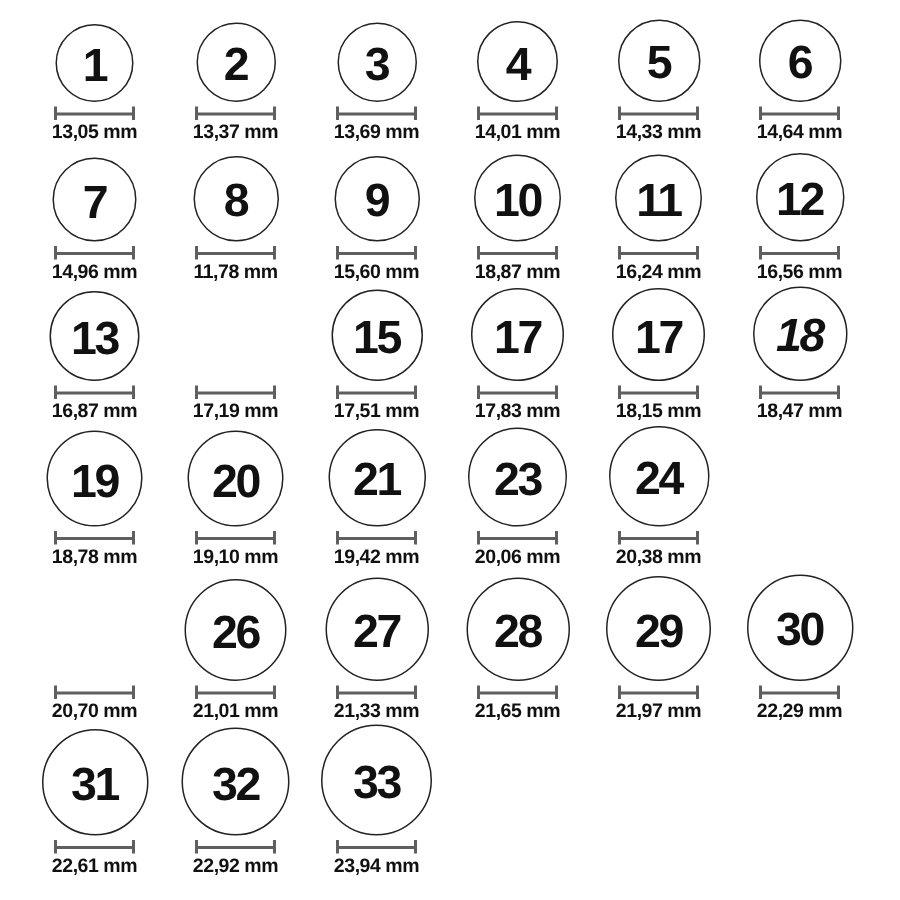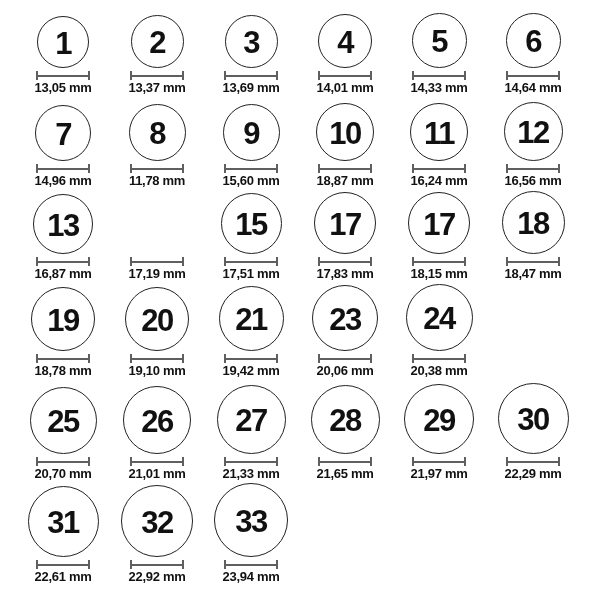--- a/index.html
+++ b/index.html
@@ -197,21 +197,21 @@
         <div class="mm-label">17,83 mm</div>
       </div>
       <div class="cell">
         <div class="circle" style="width: 62px; height: 62px;">
           <span class="num">17</span>
         </div>
         <div class="measure"></div>
         <div class="mm-label">18,15 mm</div>
       </div>
       <div class="cell">
-        <div class="circle" style="width: 63px; height: 63px;">
+        <div class="circle" style="width: 63px; height: 63px; font-style: italic;">
           <span class="num">18</span>
         </div>
         <div class="measure"></div>
         <div class="mm-label">18,47 mm</div>
       </div>
     </div>
     <div class="row" style="height: 97px;">
       <div class="cell">
         <div class="circle" style="width: 64px; height: 64px;">
           <span class="num">19</span>
@@ -243,23 +243,20 @@
       <div class="cell">
         <div class="circle" style="width: 67px; height: 67px; text-align: right;">
           <span class="num">24</span>
         </div>
         <div class="measure"></div>
         <div class="mm-label">20,38 mm</div>
       </div>
     </div>
     <div class="row" style="height: 103px;">
       <div class="cell">
-        <div class="circle" style="width: 67px; height: 67px;">
-          <span class="num">25</span>
-        </div>
         <div class="measure"></div>
         <div class="mm-label">20,70 mm</div>
       </div>
       <div class="cell">
         <div class="circle" style="width: 68px; height: 68px;">
           <span class="num">26</span>
         </div>
         <div class="measure"></div>
         <div class="mm-label">21,01 mm</div>
       </div>

